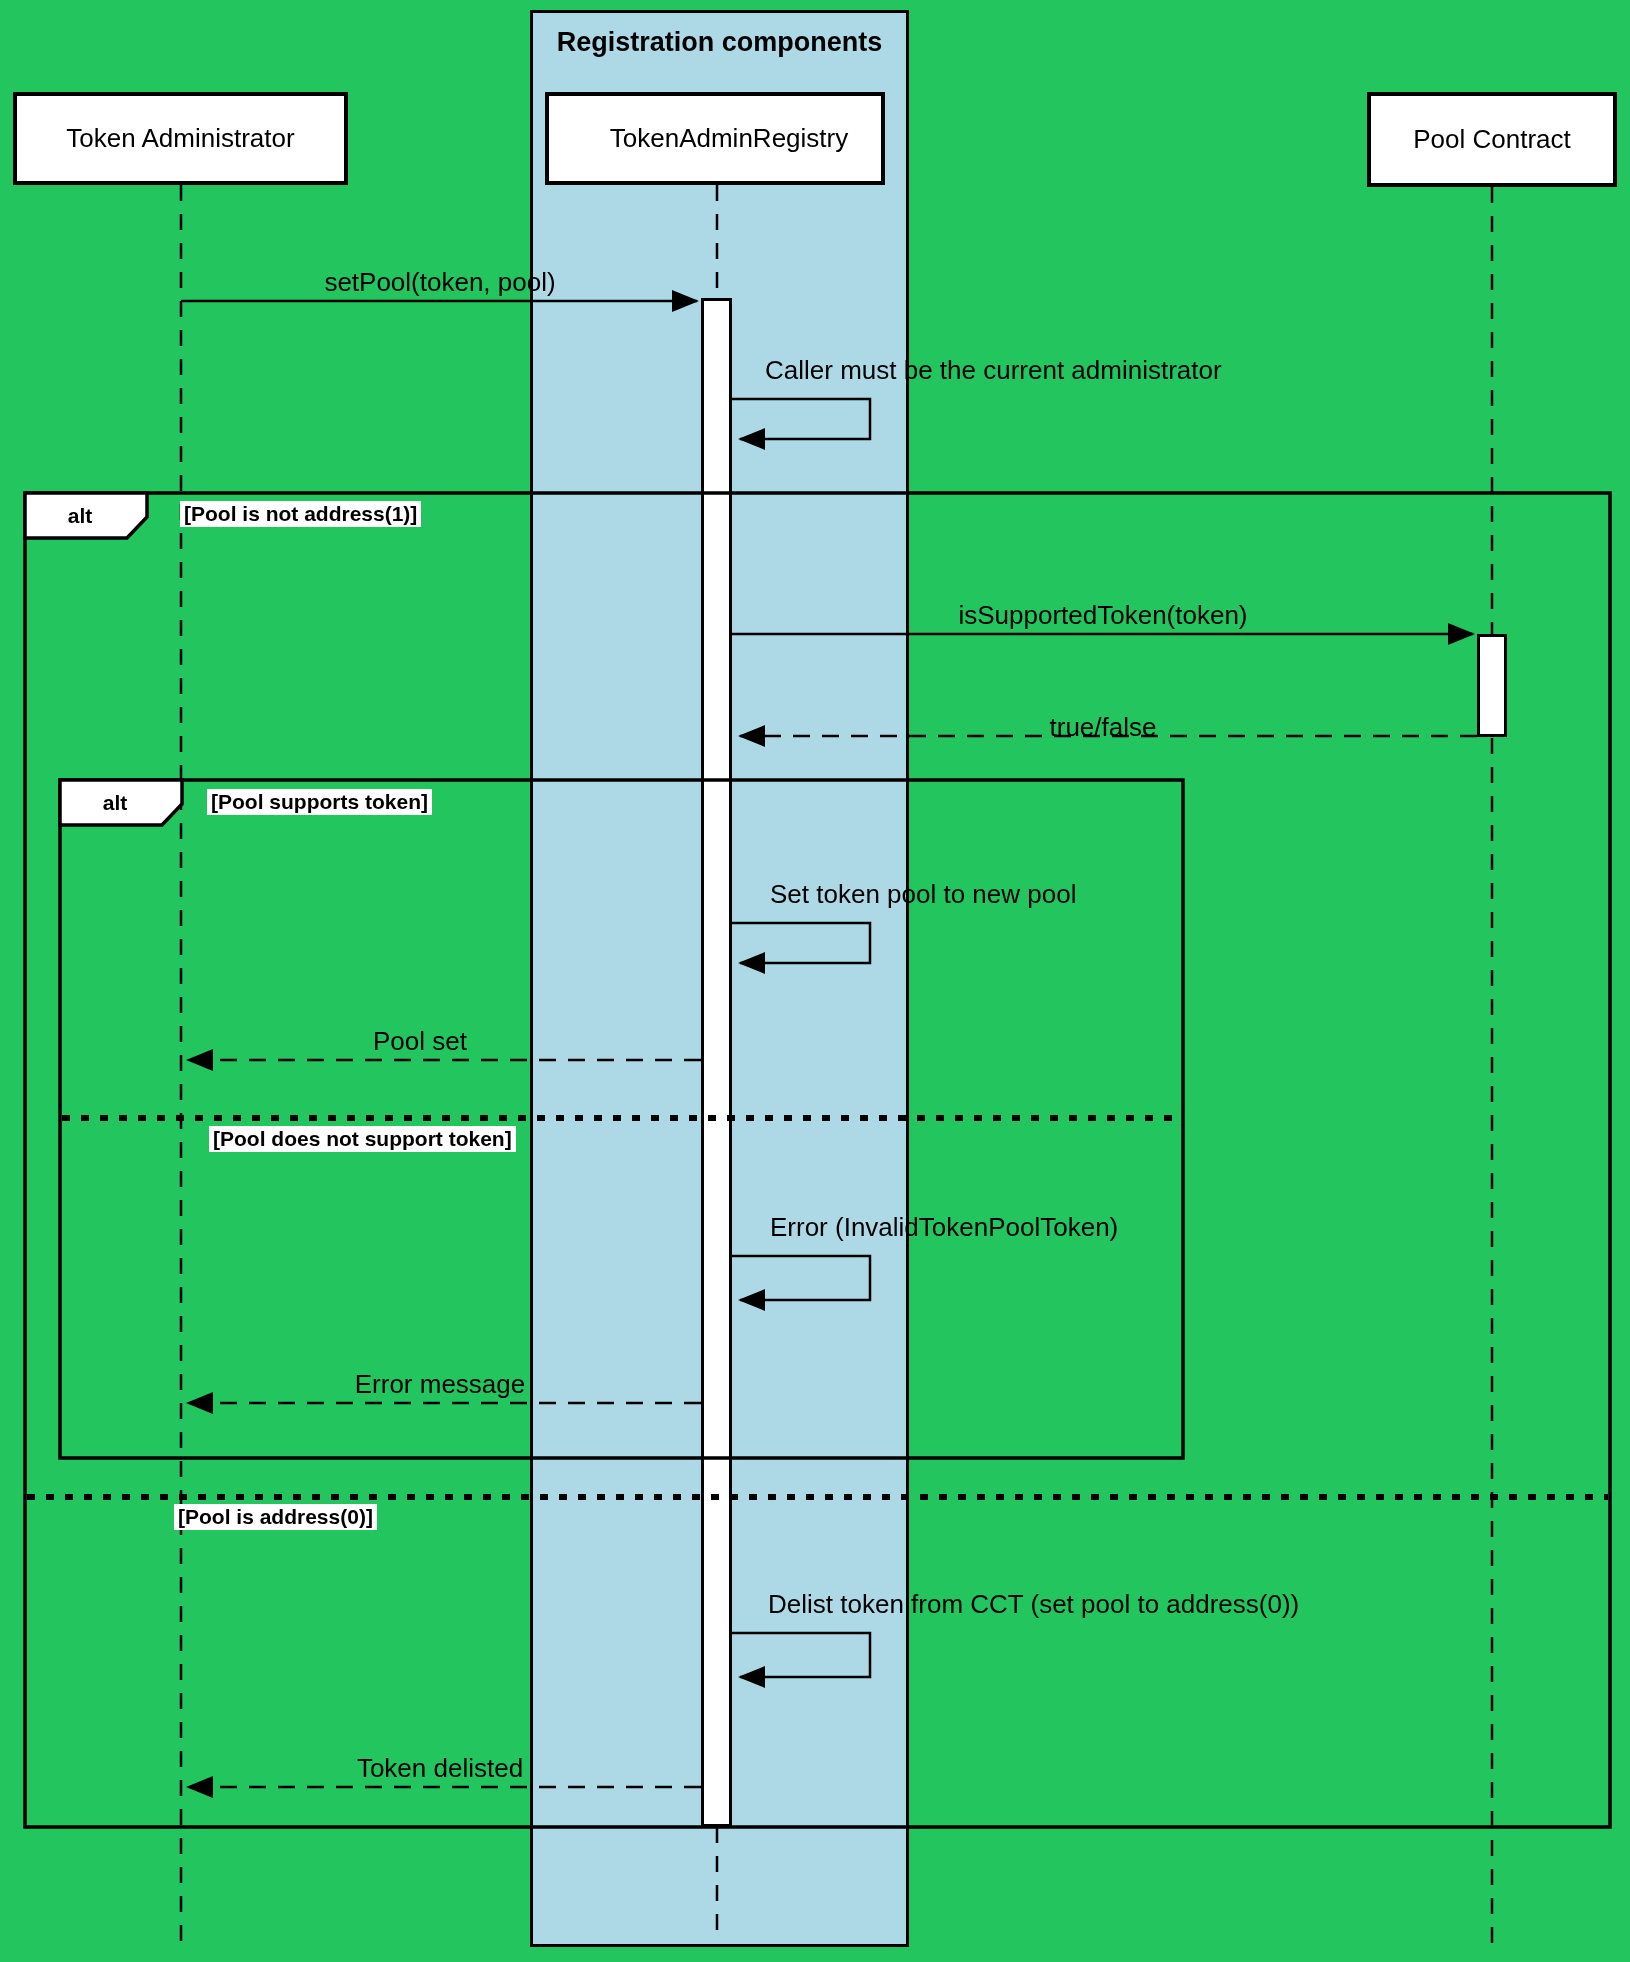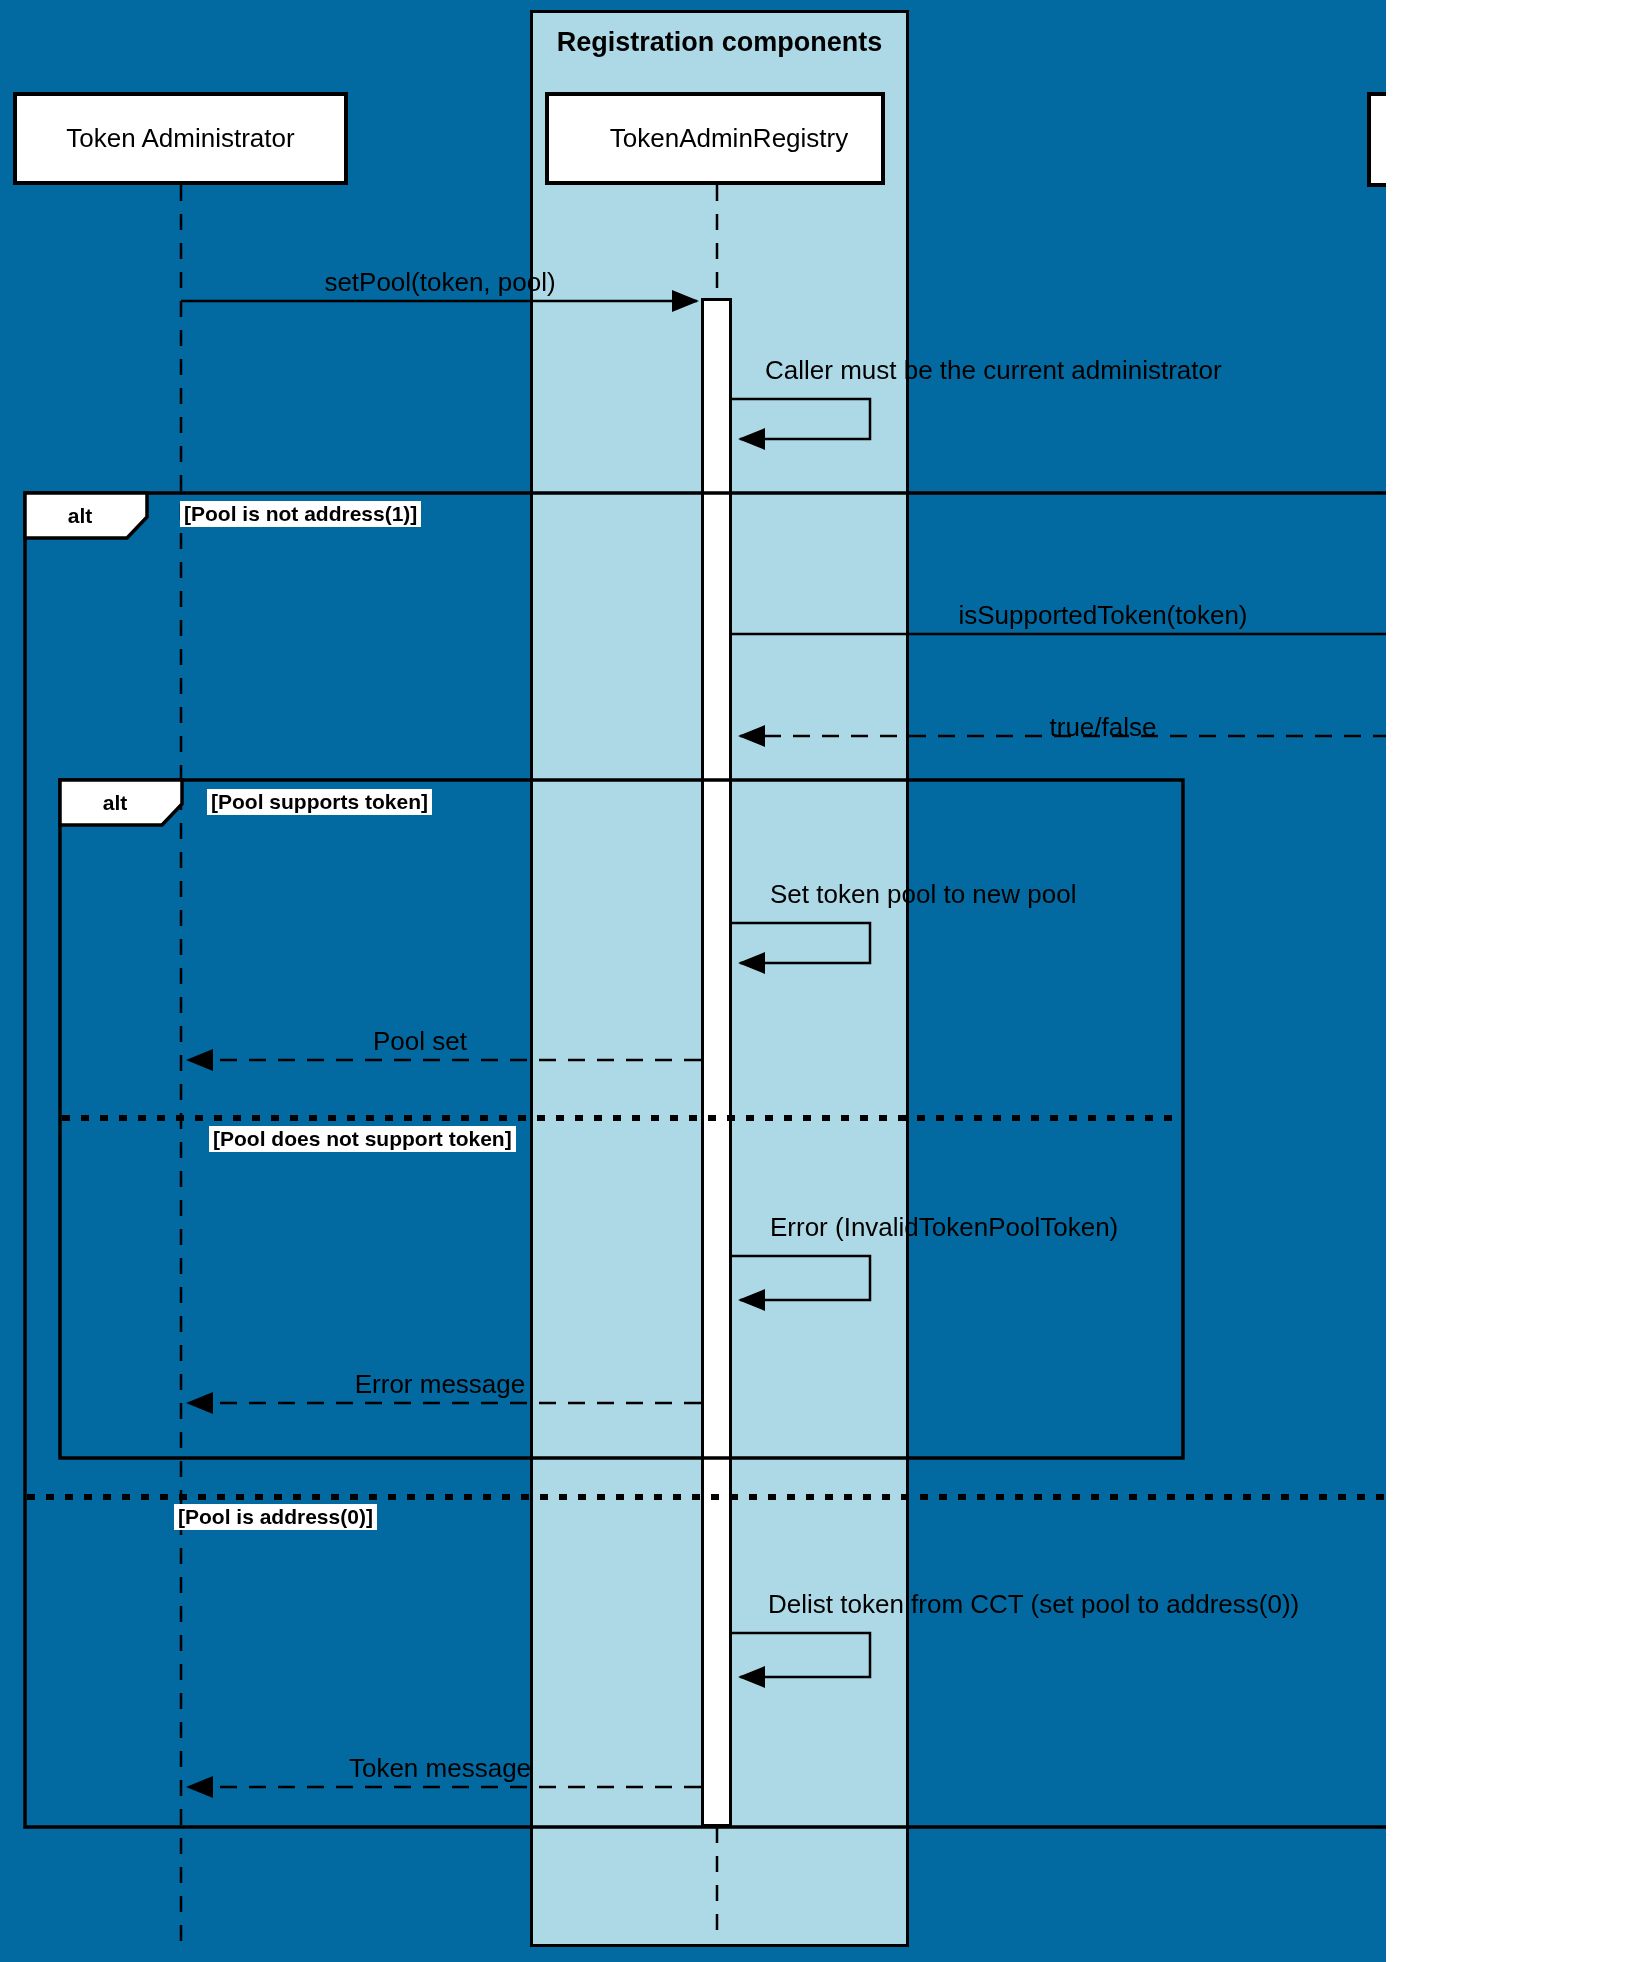--- a/index.html
+++ b/index.html
@@ -1,16 +1,16 @@
 <!DOCTYPE html>
 <html><head>
 <meta charset="utf-8">
 <style>
   html,body{margin:0;padding:0;background:#fff;}
-  #canvas{position:relative;width:1386px;height:1962px;background:#0369a1;overflow:hidden;
+  #canvas{position:relative;width:1630px;height:1962px;background:#22c55e;overflow:hidden;
           font-family:"Liberation Sans",sans-serif;color:#000;}
   .abs{position:absolute;}
   
   #group-band{left:530px;top:10px;width:379px;height:1937px;background:#ADD8E6;border:3px solid #000;box-sizing:border-box;}
   #group-title{left:530px;top:26px;width:379px;text-align:center;font-weight:bold;font-size:27px;line-height:32px;}
   
   .actor{background:#fff;border:4px solid #000;box-sizing:border-box;display:flex;align-items:center;justify-content:center;
          font-size:26px;z-index:30;}
   #actor-admin{left:13px;top:92px;width:335px;height:93px;}
   #actor-registry{left:545px;top:92px;width:340px;height:93px;padding-left:28px;}
@@ -83,21 +83,21 @@
 
   <div class="msg center" style="left:440px;top:267px;">setPool(token, pool)</div>
   <div class="msg" style="left:765px;top:355px;">Caller must be the current administrator</div>
   <div class="msg center" style="left:1103px;top:600px;">isSupportedToken(token)</div>
   <div class="msg center" style="left:1103px;top:702px;margin-top:10px;">true/false</div>
   <div class="msg" style="left:770px;top:879px;">Set token pool to new pool</div>
   <div class="msg center" style="left:420px;top:1026px;">Pool set</div>
   <div class="msg" style="left:770px;top:1212px;">Error (InvalidTokenPoolToken)</div>
   <div class="msg center" style="left:440px;top:1369px;">Error message</div>
   <div class="msg" style="left:768px;top:1589px;">Delist token from CCT (set pool to address(0))</div>
-  <div class="msg center" style="left:440px;top:1753px;">Token message</div>
+  <div class="msg center" style="left:440px;top:1753px;">Token delisted</div>
 
   <div class="abs actor" id="actor-admin">
     <span>Token Administrator</span>
   </div>
   <div class="abs actor" id="actor-registry">
     <span>TokenAdminRegistry</span>
   </div>
   <div class="abs actor" id="actor-pool">
     <span>Pool Contract</span>
   </div>

